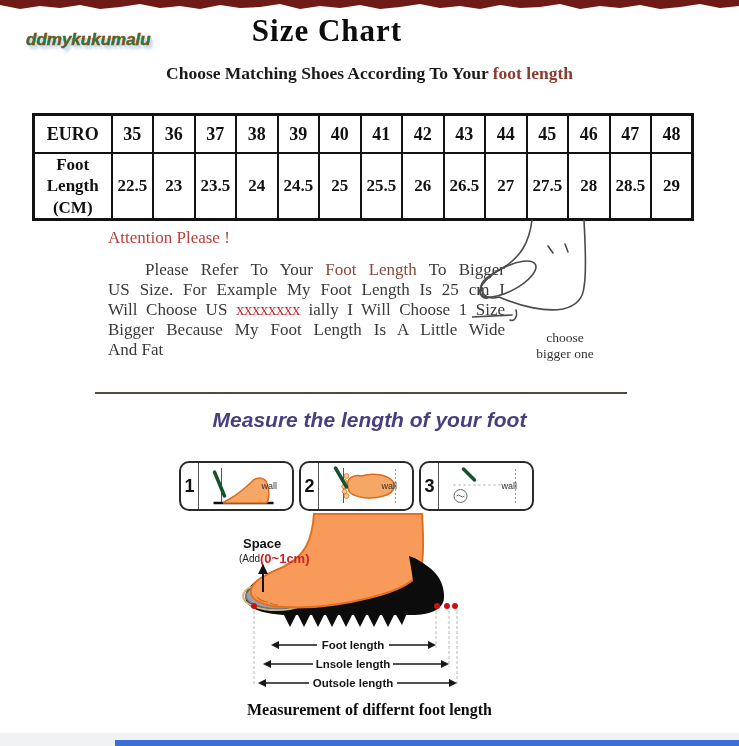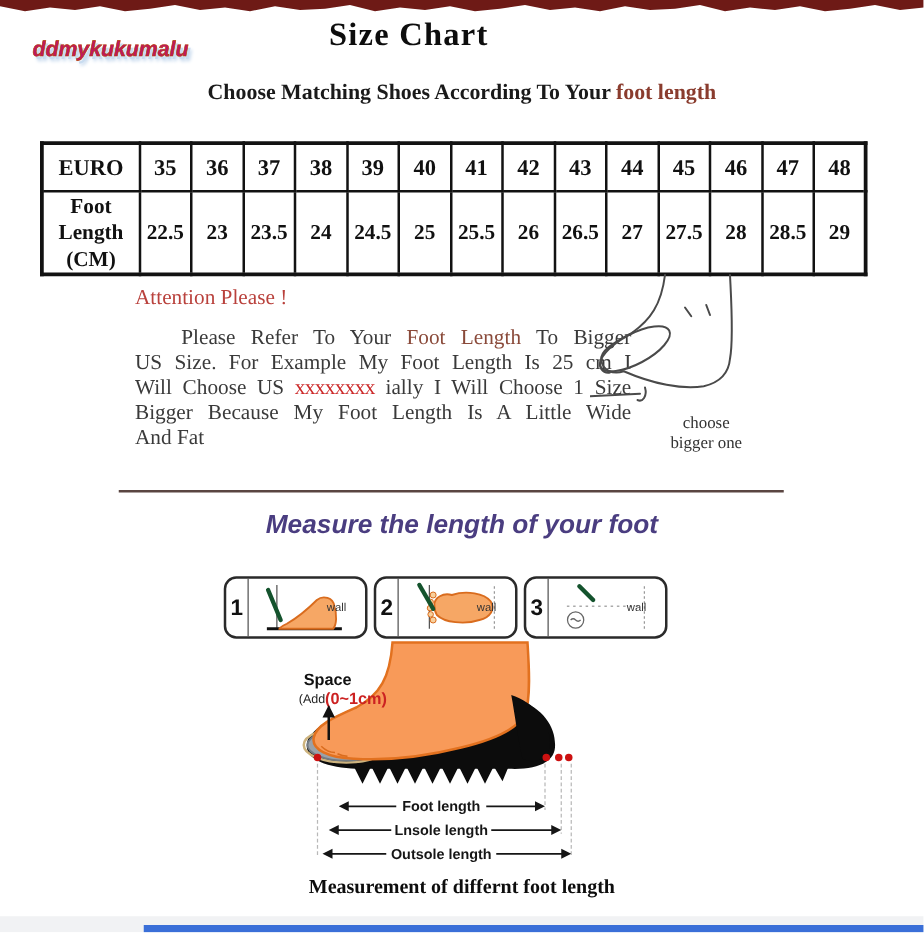--- a/index.html
+++ b/index.html
@@ -7,23 +7,23 @@
           font-family:"Liberation Serif",serif;color:#222;}
   .abs{position:absolute;}
 
   
   #top-band{left:0;top:0;width:739px;height:11px;}
   #bottom-band{left:0;top:733px;width:739px;height:13px;background:#f1f2f4;}
   #bottom-blue{left:115px;top:740px;width:624px;height:6px;background:#3a6fd8;}
 
   
   #logo{left:26px;top:30px;font-family:"Liberation Sans",sans-serif;font-style:italic;font-weight:bold;
-        font-size:17px;color:#be185d;-webkit-text-stroke:0.5px #b33c00;
+        font-size:17px;color:#15803d;-webkit-text-stroke:0.5px #b33c00;
         text-shadow:2px 2px 0 #c9dcf0,3px 4px 3px #bcd2ea;}
-  #title{left:0;top:13px;width:654px;text-align:center;font-weight:bold;font-size:26px;color:#0d0d0d;letter-spacing:1px;}
+  #title{left:0;top:13px;width:654px;text-align:center;font-weight:bold;font-size:31px;color:#0d0d0d;letter-spacing:1px;}
   #subtitle{left:0;top:63px;width:739px;text-align:center;font-weight:bold;font-size:17.5px;color:#1a1a1a;}
   #subtitle .hl{color:#8a3c2e;}
 
   
   #size-table{left:32px;top:113px;border-collapse:collapse;table-layout:fixed;width:662px;
               border:3px solid #121212;}
   #size-table td{border:2px solid #121212;text-align:center;vertical-align:middle;
                  font-weight:bold;color:#111;padding:0;}
   #size-table tr.r1 td{height:36px;font-size:18px;}
   #size-table tr.r2 td{height:54px;font-size:17px;}

